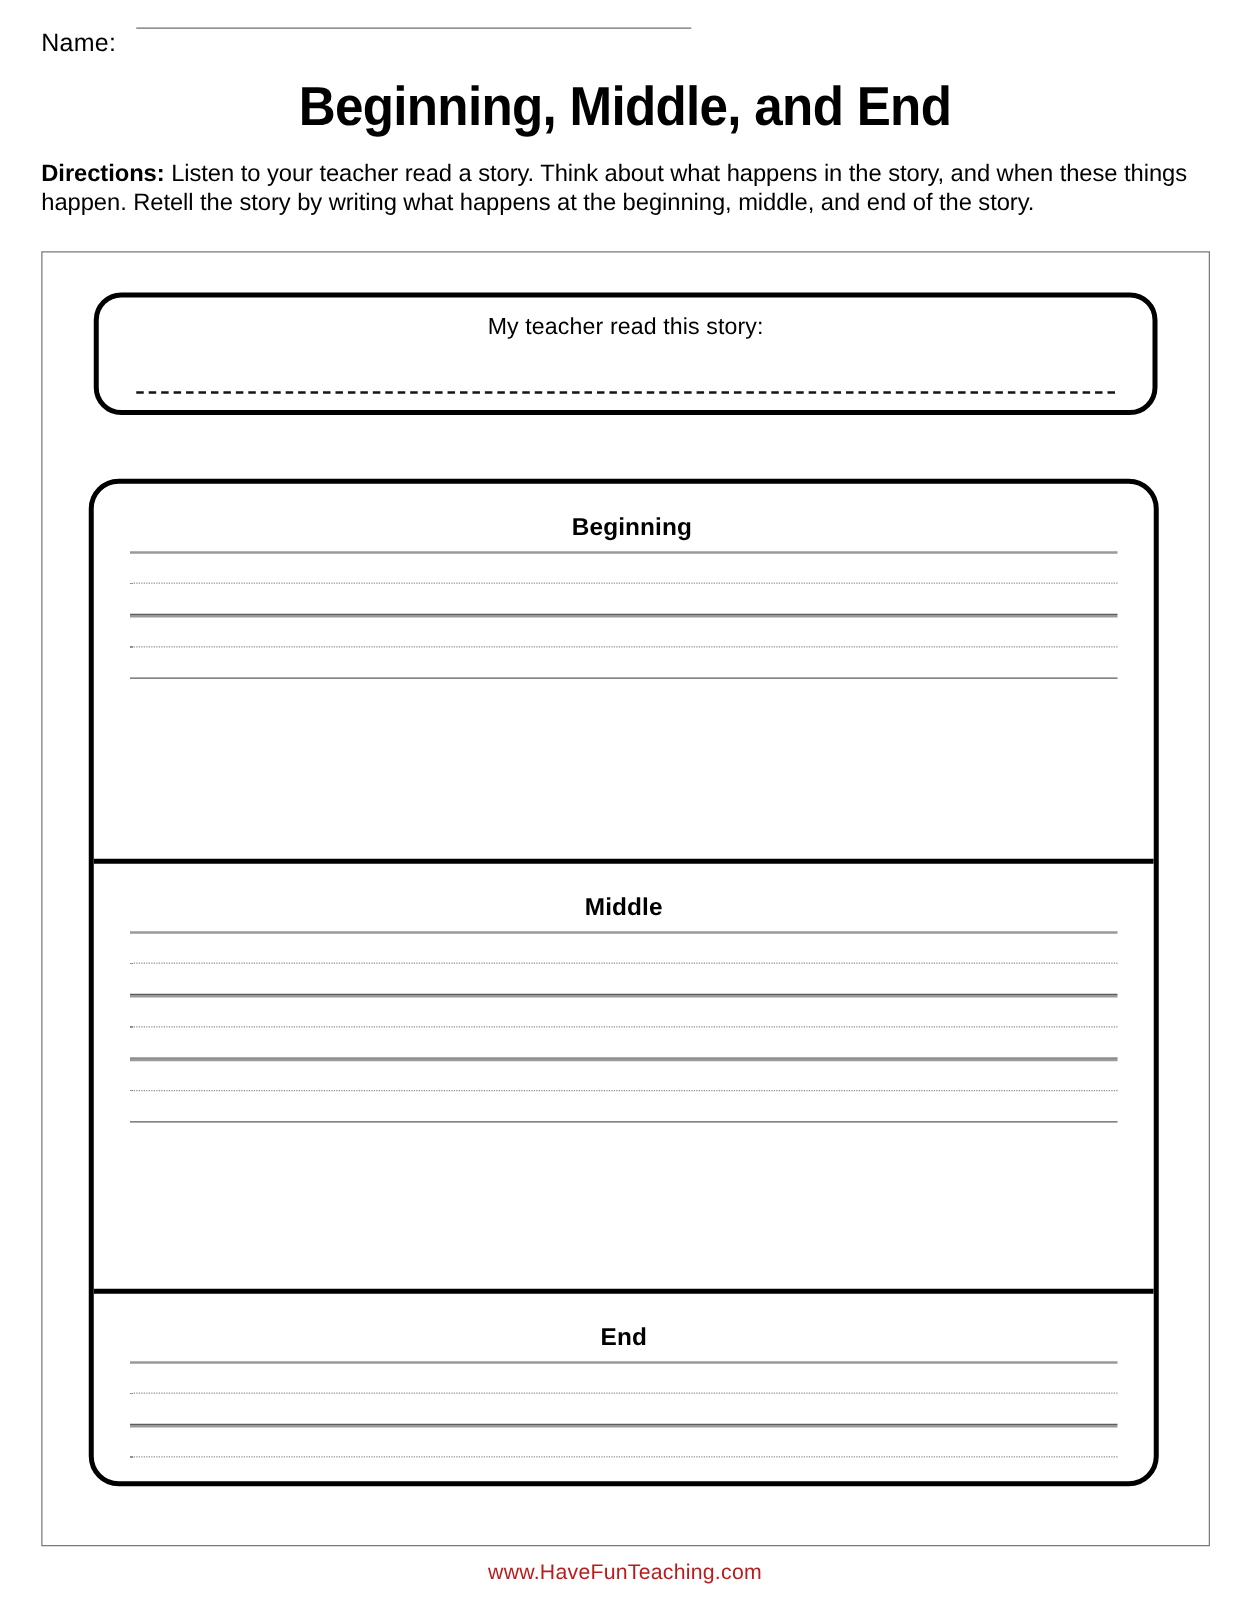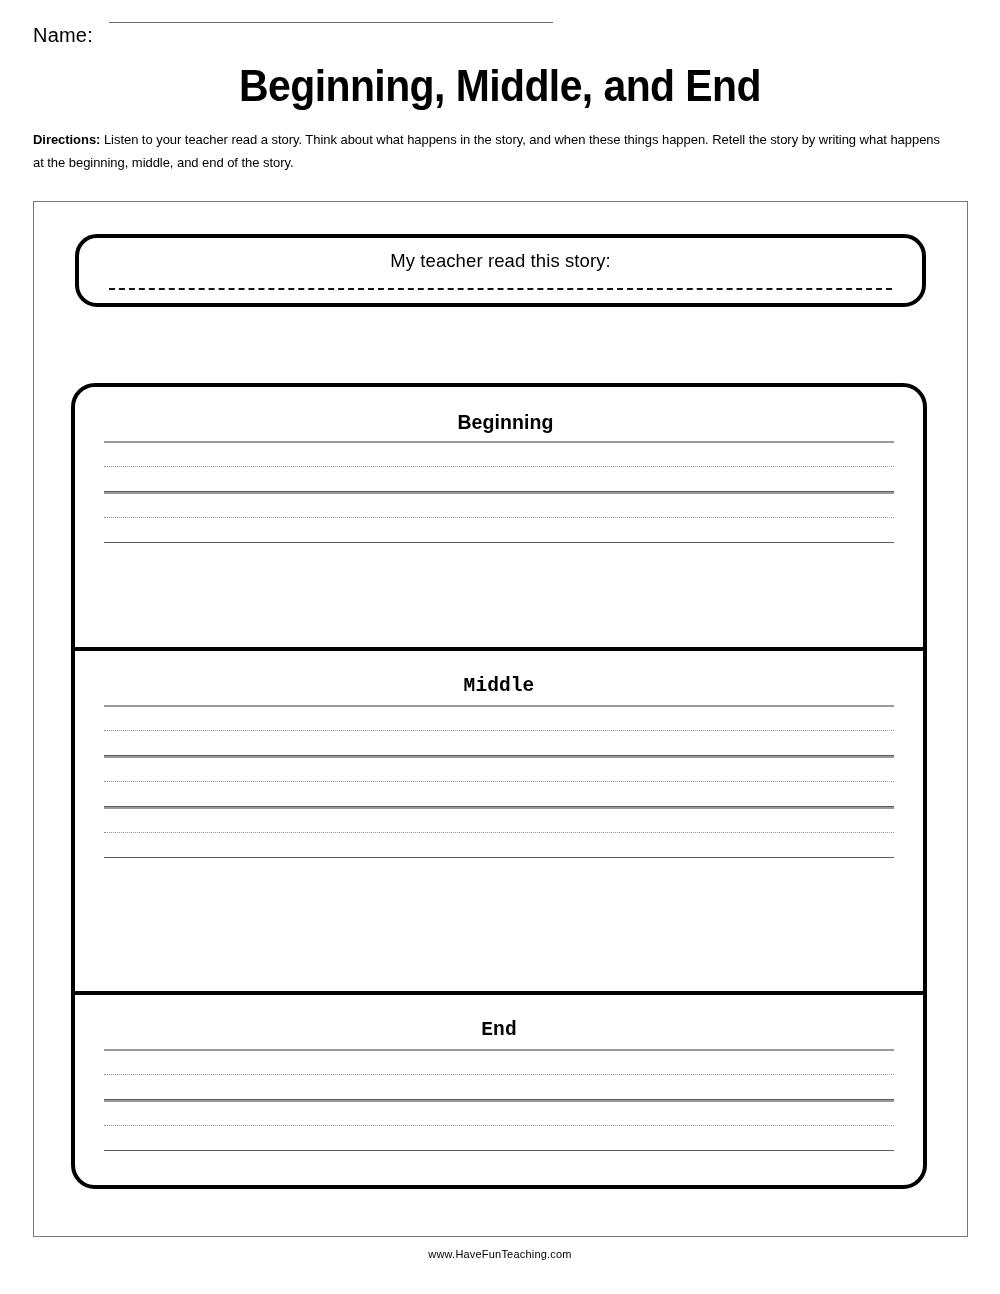--- a/index.html
+++ b/index.html
@@ -52,21 +52,21 @@
     transform: scaleX(0.93);
     line-height: 1.05;
   }
 
   
   #directions {
     position: absolute;
     left: 33px;
     top: 128px;
     width: 920px;
-    font-size: 13px;
+    font-size: 19px;
     line-height: 23px;
     letter-spacing: -0.05px;
   }
   #directions .lead {
     font-weight: bold;
   }
 
   
   #worksheet-frame {
     position: absolute;
@@ -77,21 +77,21 @@
     border: 1.3px solid #7a7a7a;
     box-sizing: border-box;
   }
 
   
   #story-box {
     position: absolute;
     left: 75px;
     top: 234px;
     width: 851px;
-    height: 73px;
+    height: 98px;
     border: 4px solid #000000;
     border-radius: 22px;
     box-sizing: border-box;
   }
   #story-prompt {
     position: absolute;
     left: 0;
     top: 12px;
     width: 100%;
     text-align: center;
@@ -118,23 +118,22 @@
     border-radius: 24px;
     box-sizing: border-box;
     overflow: hidden;
   }
   .section {
     position: relative;
     box-sizing: border-box;
   }
   .section + .section {
     border-top: 4.5px solid #000000;
-    font-family: Liberation Mono, monospace;
-  }
-  #section-beginning { height: 260px; padding-left: 13px; }
+  }
+  #section-beginning { height: 300px; padding-left: 13px; }
   #section-middle    { height: 344px; }
   #section-end       { height: 236px; }
 
   .section-heading {
     text-align: center;
     font-size: 19.5px;
     font-weight: bold;
     padding-top: 24px;
     letter-spacing: 0.1px;
   }
@@ -161,22 +160,22 @@
   .line-mid  { top: 25px; border-bottom: 1.6px dotted #8f8f8f; }
   .line-base { top: 50px; border-bottom: 1.9px solid #5c5c5c; }
 
   
   #footer {
     position: absolute;
     left: 0;
     top: 1248px;
     width: 1000px;
     text-align: center;
-    font-size: 11px;
-    color: #000000;
+    font-size: 17px;
+    color: #b91c1c;
     letter-spacing: 0.2px;
   }
 </style>
 </head>
 <body>
 
 <div id="name-row">
   <span id="name-label">Name:</span>
   <span id="name-line"></span>
 </div>

